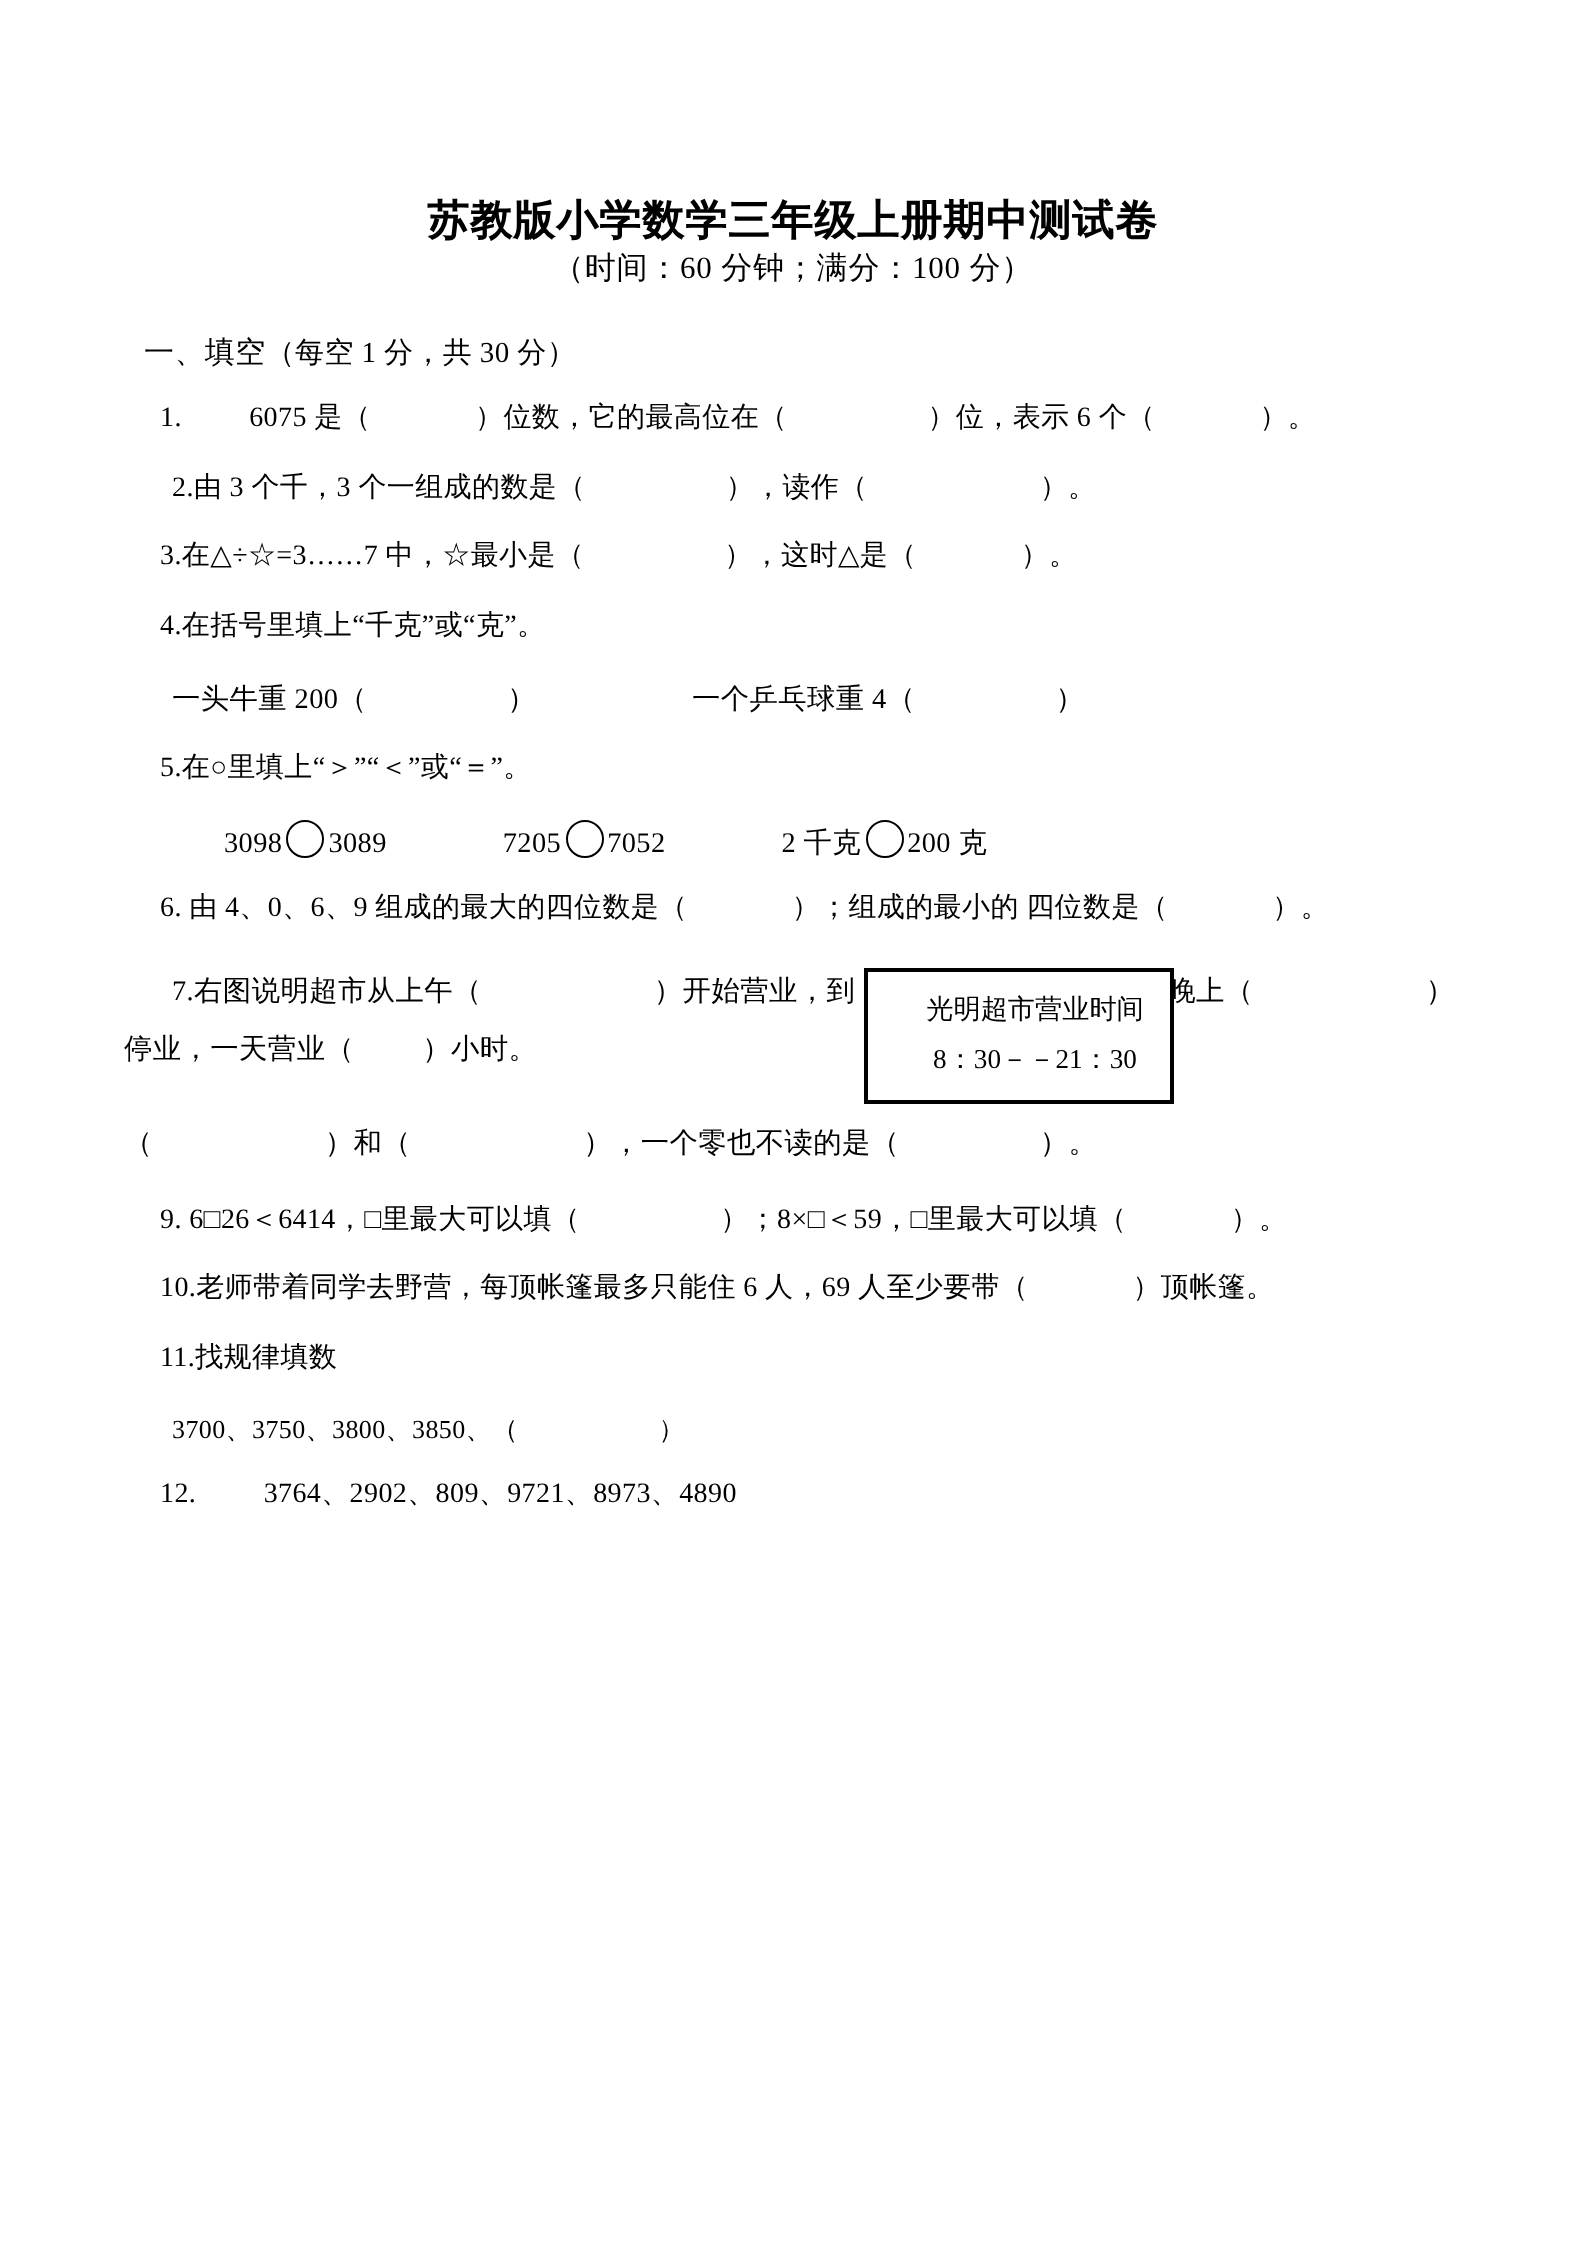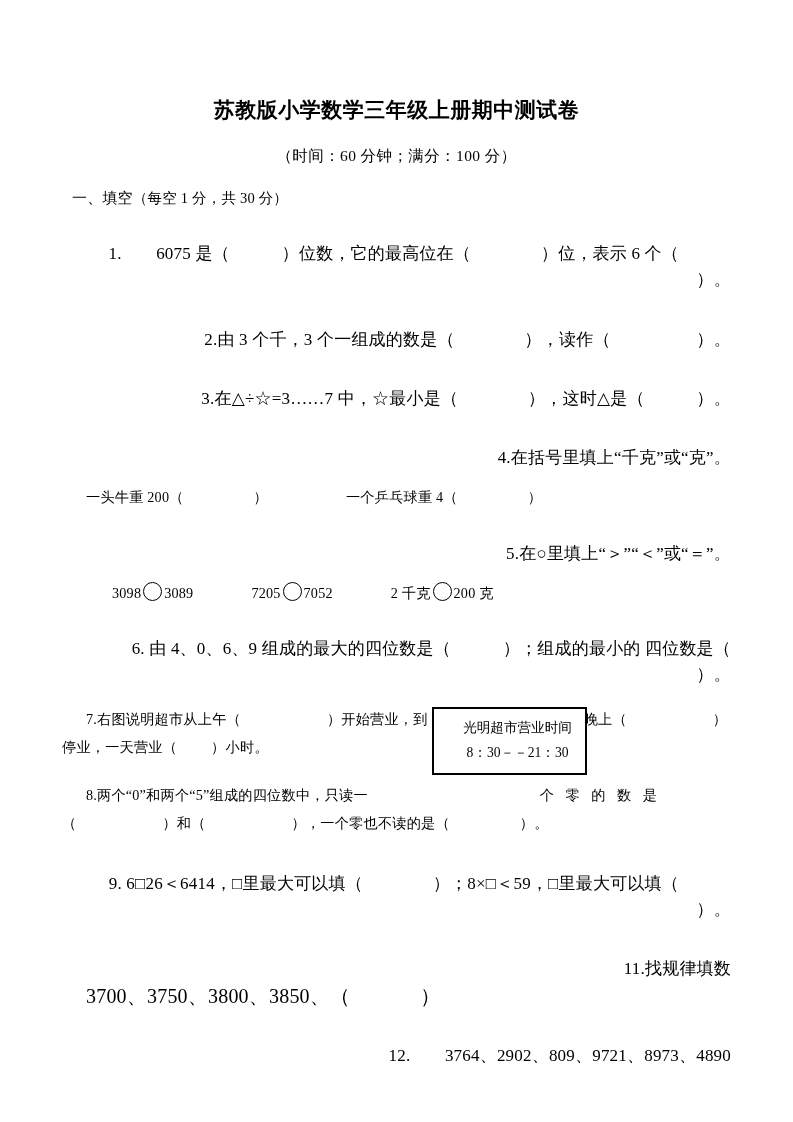--- a/index.html
+++ b/index.html
@@ -26,40 +26,38 @@
     text-align: center;
     font-family: Liberation Mono, monospace;
     font-weight: bold;
     font-size: 21px;
     letter-spacing: 0.5px;
     margin-top: 96px;
   }
   .subtitle {
     text-align: center;
     font-size: 15.5px;
-    margin-top: 22px;
     letter-spacing: 0.4px;
   }
   .section-head {
     margin-top: 22px;
     font-size: 14.5px;
     letter-spacing: 0.2px;
     text-indent: 10px;
   }
   .section-head b {
     font-family: "Liberation Sans", "DejaVu Sans", sans-serif;
     font-weight: normal;
     font-size: 15px;
   }
   .q {
-    font-size: 17px;
+    font-size: 14px;
     line-height: 1.55;
-    margin-top: 33px;
-    letter-spacing: 0.2px;
-    text-align: right;
+    margin-top: 13px;
+    letter-spacing: 0.2px;
   }
   .ind2 { text-indent: 18px; }
   .ind3 { text-indent: 24px; }
   .blank-s { display: inline-block; width: 34px; }
   .blank-m { display: inline-block; width: 52px; }
   .blank-l { display: inline-block; width: 70px; }
   .blank-xl { display: inline-block; width: 86px; }
   .sub-line {
     font-size: 14.2px;
     line-height: 1.55;
@@ -119,21 +117,22 @@
     display: inline-block;
     width: 172px;
   }
   .q8 .wide-sp { letter-spacing: 4px; }
   .justline {
     font-size: 14.2px;
     line-height: 2.0;
     letter-spacing: 0.2px;
   }
   .pattern {
-    font-size: 20px;
+    font-size: 13px;
+    margin-top: 15px;
     text-indent: 24px;
     letter-spacing: 0.2px;
   }
 </style>
 </head>
 <body>
 
 <div class="page">
 
   <div class="title">苏教版小学数学三年级上册期中测试卷</div>
@@ -186,33 +185,33 @@
     <div class="q7text" style="text-indent:0">
       <span>停业，一天营业（</span><span class="blank-s"></span><span>）小时。</span>
     </div>
     <div class="signbox">
       <div>光明超市营业时间</div>
       <div>8：30－－21：30</div>
     </div>
   </div>
 
   <div class="q8">
-    <div class="l1">
-      <span>8.</span><span>两个“0”和两个“5”组成的四位数中，只读一</span><span class="spread"></span><span class="wide-sp">个 零 的 数 是</span>
-    </div>
     <div class="justline">
       <span>（</span><span class="blank-xl"></span><span>）和（</span><span class="blank-xl"></span><span>），一个零也不读的是（</span><span class="blank-l"></span><span>）。</span>
     </div>
   </div>
 
   <div class="q ind2">
     <span>9.</span>
     <span>6□26＜6414，□里最大可以填（</span><span class="blank-l"></span><span>）；8×□＜59，□里最大可以填（</span><span class="blank-m"></span><span>）。</span>
   </div>
 
+  <div class="q ind2">
+    <span>10.</span><span>老师带着同学去野营，每顶帐篷最多只能住 6 人，69 人至少要带（</span><span class="blank-m"></span><span>）顶帐篷。</span>
+  </div>
 
   <div class="q ind2">
     <span>11.</span><span>找规律填数</span>
   </div>
 
   <div class="pattern">
     <span>3700、3750、3800、3850、（</span><span class="blank-l"></span><span>）</span>
   </div>
 
 

